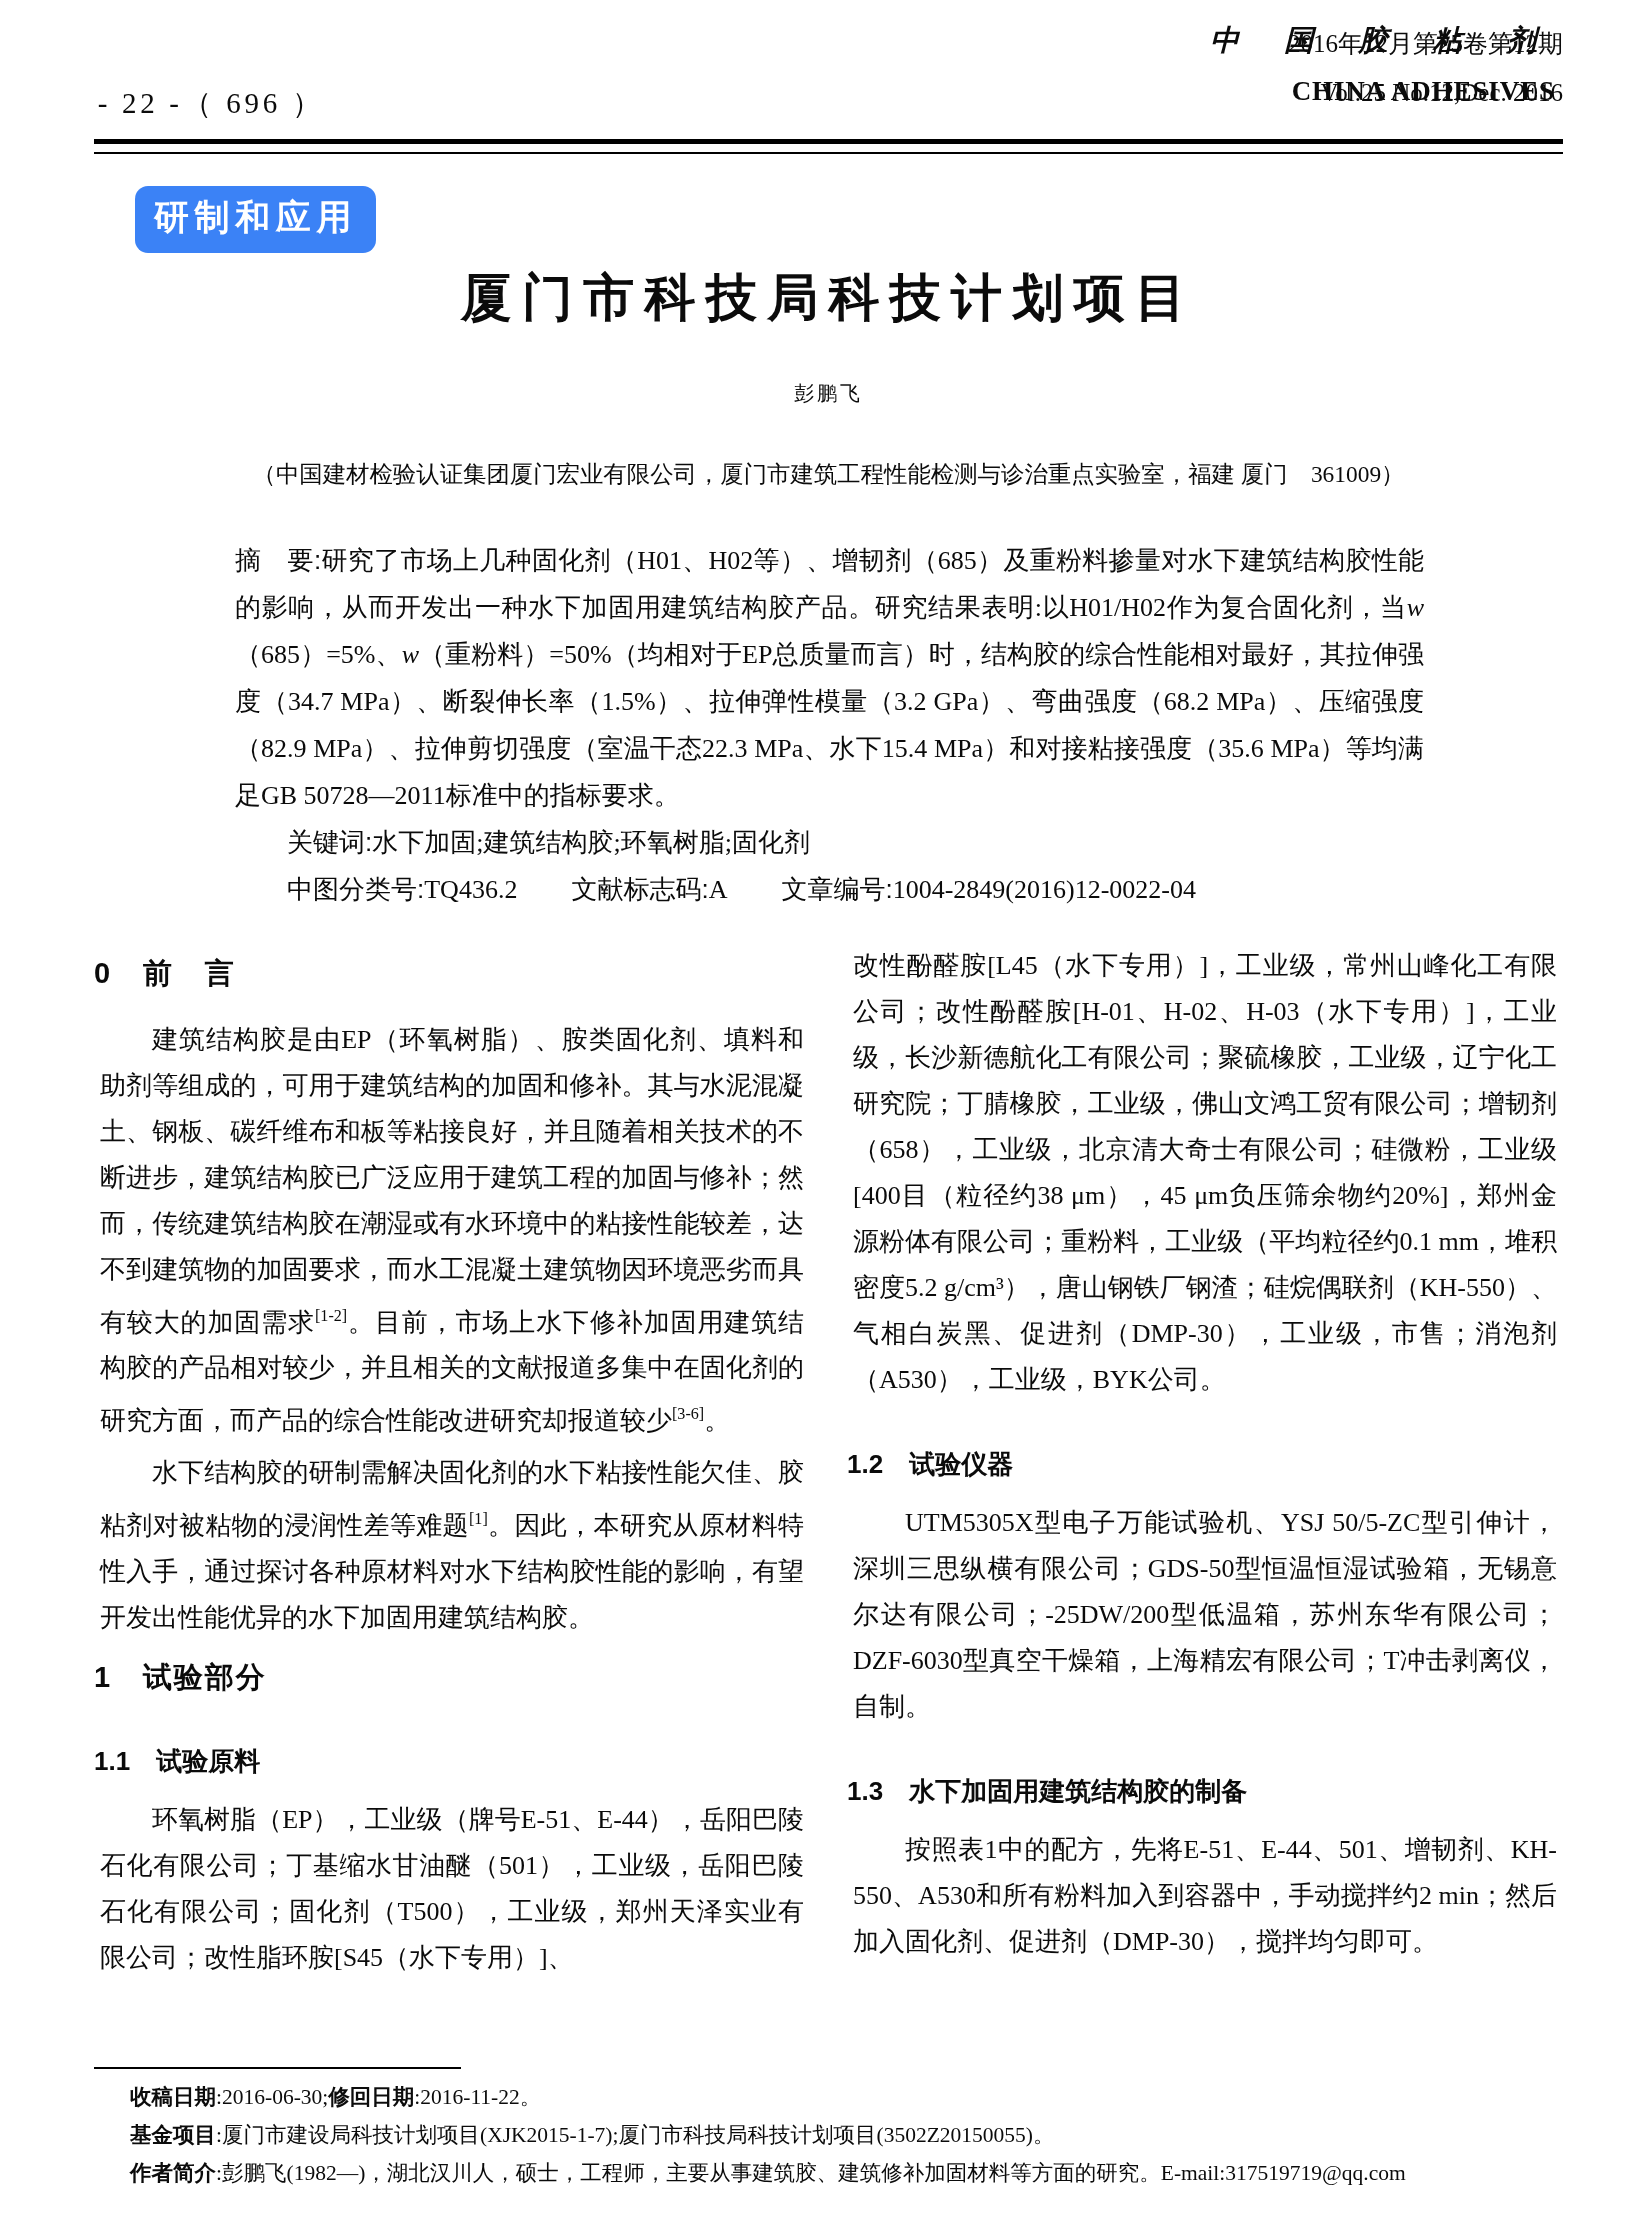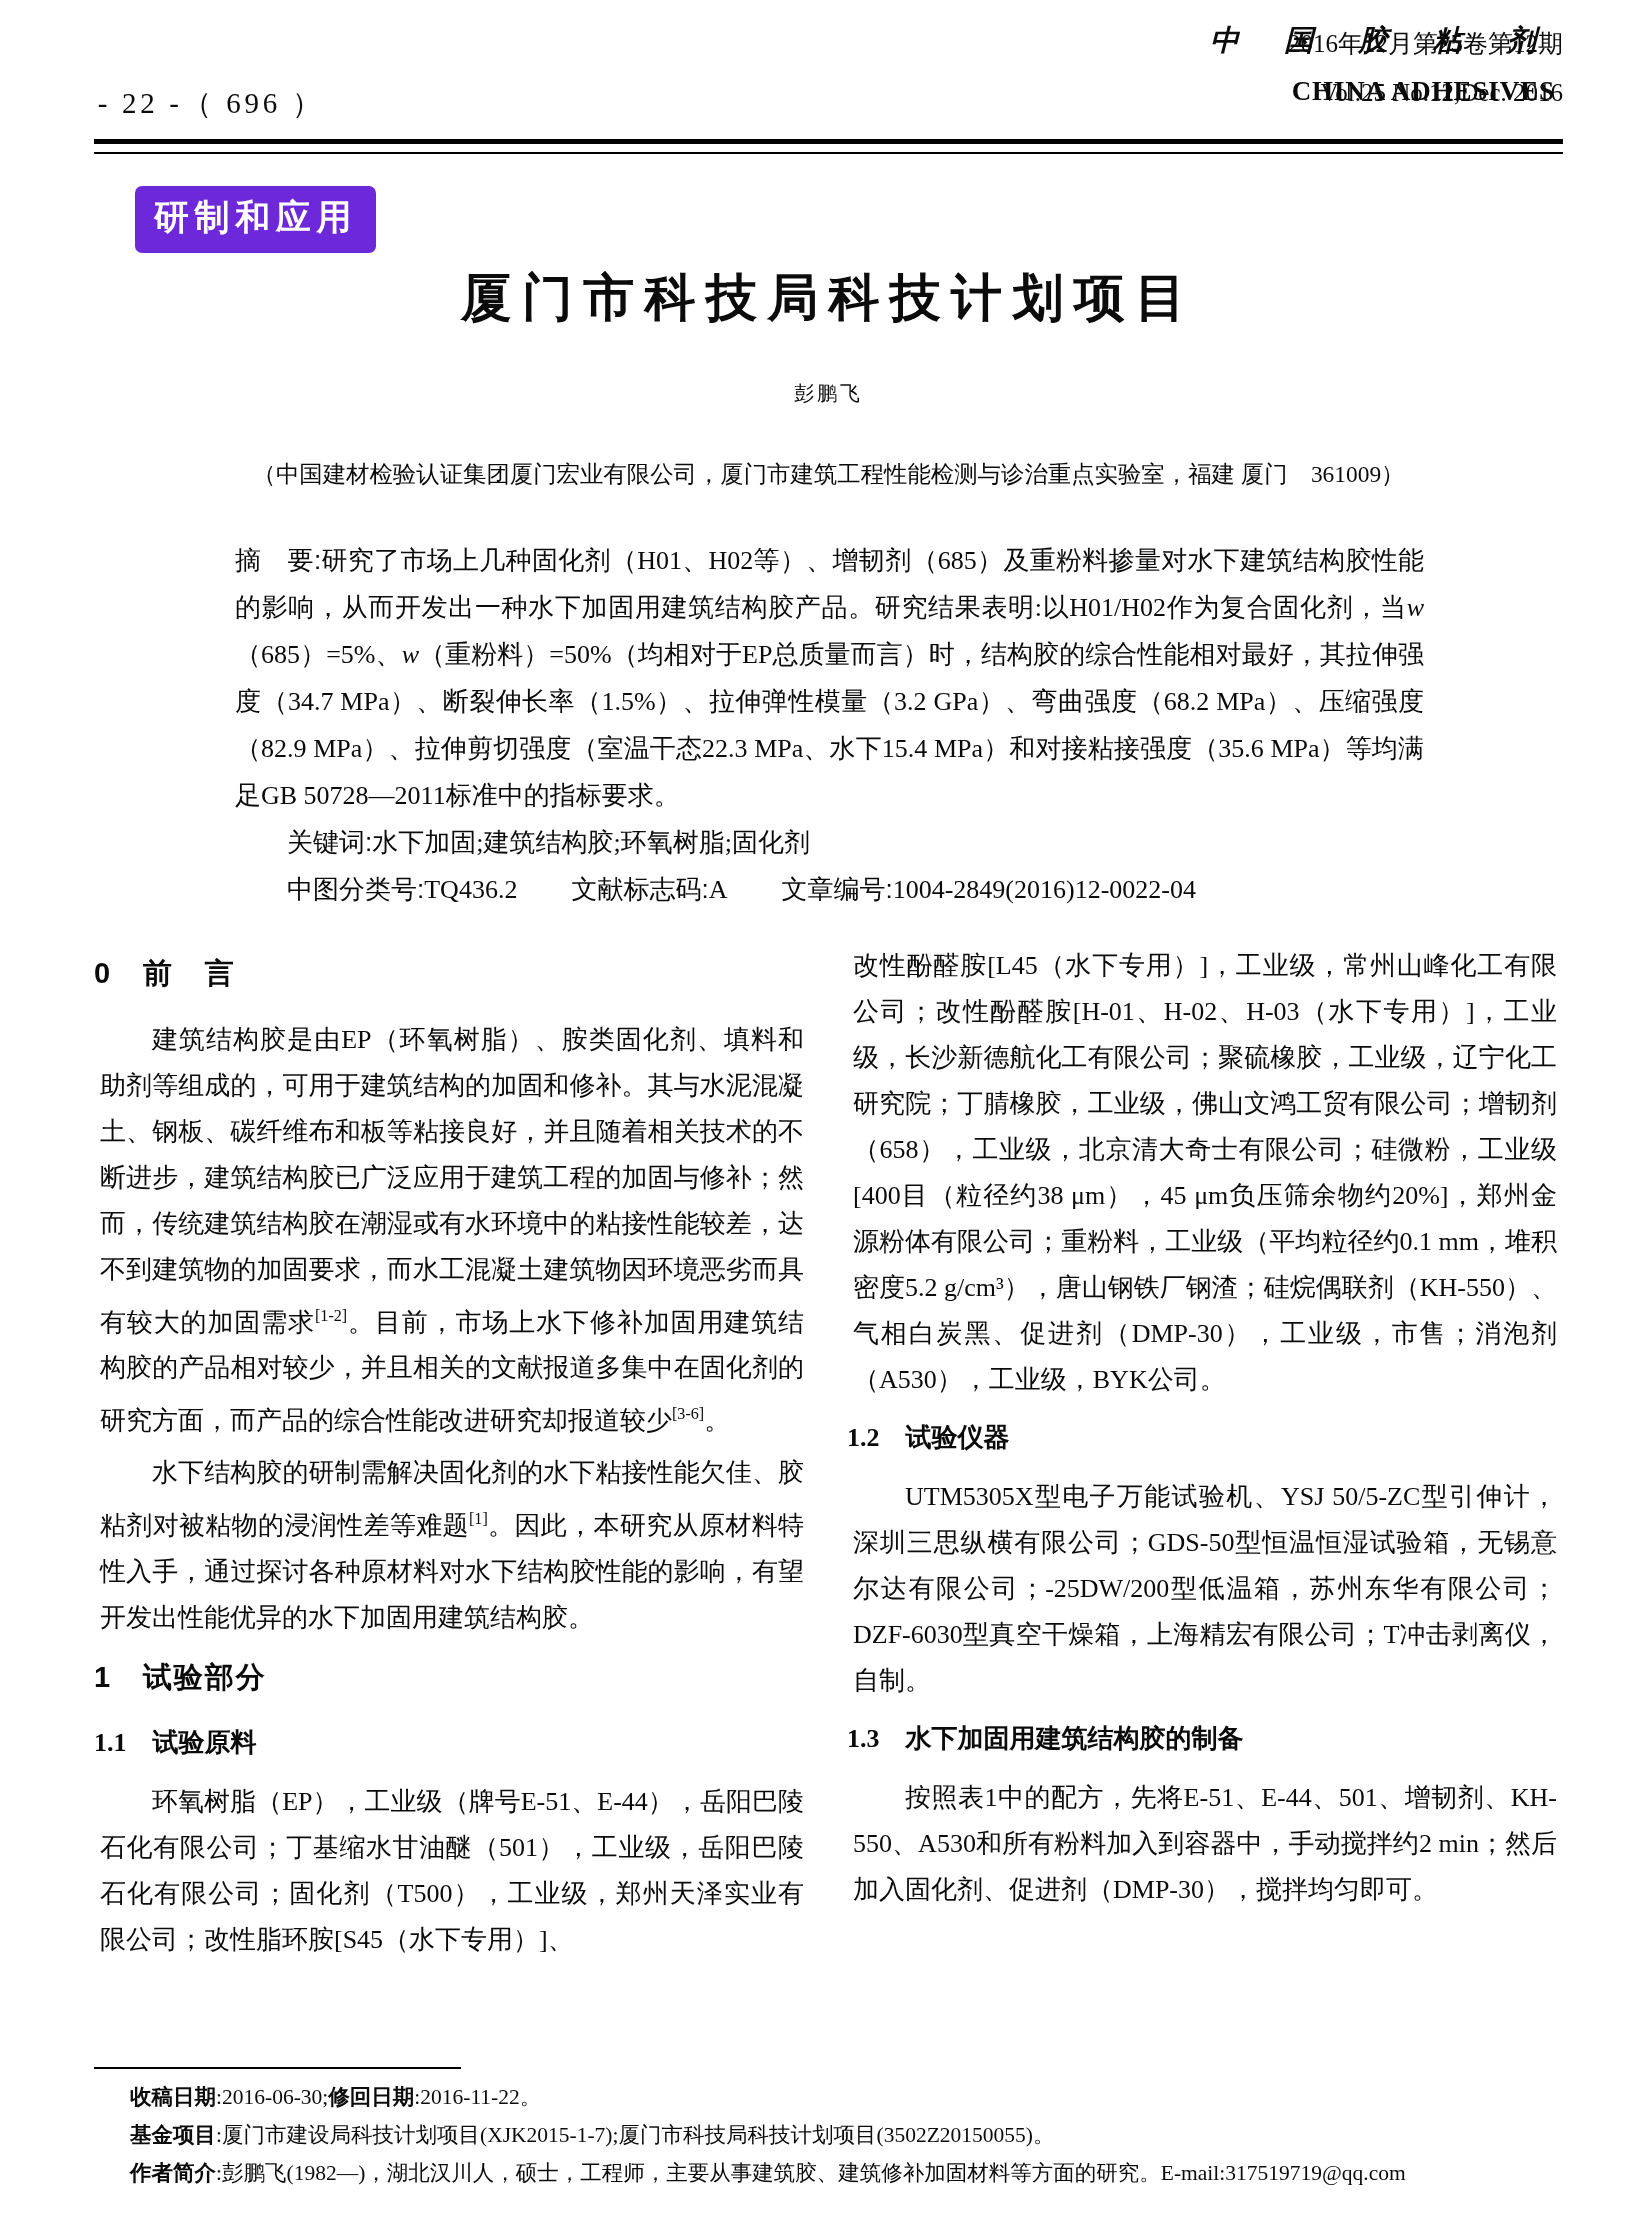--- a/index.html
+++ b/index.html
@@ -14,23 +14,23 @@
   .hdr{position:relative;height:139px;}
   .hdr-left{position:absolute;left:3.7px;bottom:15px;font-size:29px;letter-spacing:3.7px;}
   .hdr-center{position:absolute;left:0;right:8px;top:20.6px;text-align:right;}
   .journal-cn{font-size:29px;font-weight:bold;font-style:italic;letter-spacing:19px;}
   .journal-en{font-size:27px;margin-top:15px;letter-spacing:0.9px;font-weight:bold;}
   .hdr-right{position:absolute;right:0;top:19px;text-align:right;font-size:25px;line-height:49px;}
   .hdr-rule{height:7.5px;border-top:5.6px solid #000;border-bottom:2.8px solid #000;}
 
   
   .badge{
-    display:inline-block;margin:32px 0 0 41px;background:#6d28d9;color:#fff;
+    display:inline-block;margin:32px 0 0 41px;background:#3b82f6;color:#fff;
     font-family:"Liberation Sans","DejaVu Sans",sans-serif;font-weight:bold;
-    font-size:35px;letter-spacing:5.6px;padding:8.4px 19px 12px;border-radius:7px;
+    font-size:35px;letter-spacing:5.6px;padding:8.4px 19px 12px;border-radius:13px;
   }
   .title{
     margin:11.2px 0 0;text-align:center;font-family:"Liberation Sans","DejaVu Sans",sans-serif;
     font-weight:bold;font-size:51px;letter-spacing:10.3px;
   }
   .author{margin-top:47px;text-align:center;font-size:20px;letter-spacing:2.8px;}
   .affiliation{margin-top:51px;text-align:center;font-size:23.4px;}
 
   
   .abs-block{margin:47px 139px 0 141px;font-size:26px;line-height:47px;text-align:justify;}
@@ -41,22 +41,22 @@
   i{font-style:italic;}
 
   
   .columns{display:flex;gap:37px;margin-top:24px;}
   .col{flex:1;min-width:0;font-size:26px;line-height:46px;text-align:justify;}
   .col .h1{
     font-family:"Liberation Sans","DejaVu Sans",sans-serif;font-weight:bold;
     font-size:29px;margin:13px 0 20.6px;letter-spacing:1.9px;text-align:left;
   }
   .col .h2{
-    font-family:Liberation Serif, serif;font-weight:bold;
-    font-size:26px;margin:12px 0 13px;text-align:left;
+    font-family:Liberation Sans, sans-serif;font-weight:bold;
+    font-size:26px;margin:38px 0 13px;text-align:left;
   }
   .col p{margin:6px;text-indent:2em;}
   .col p.noindent{text-indent:0;}
   sup{font-size:0.62em;vertical-align:super;}
 
   
   .footer{position:absolute;left:94px;right:89px;top:2067px;}
   .fn-rule{width:367px;border-top:2.8px solid #000;}
   .footnotes{margin:9.4px 0 0 36px;font-size:21.5px;line-height:38px;}
   .footnotes p{margin:0;}

